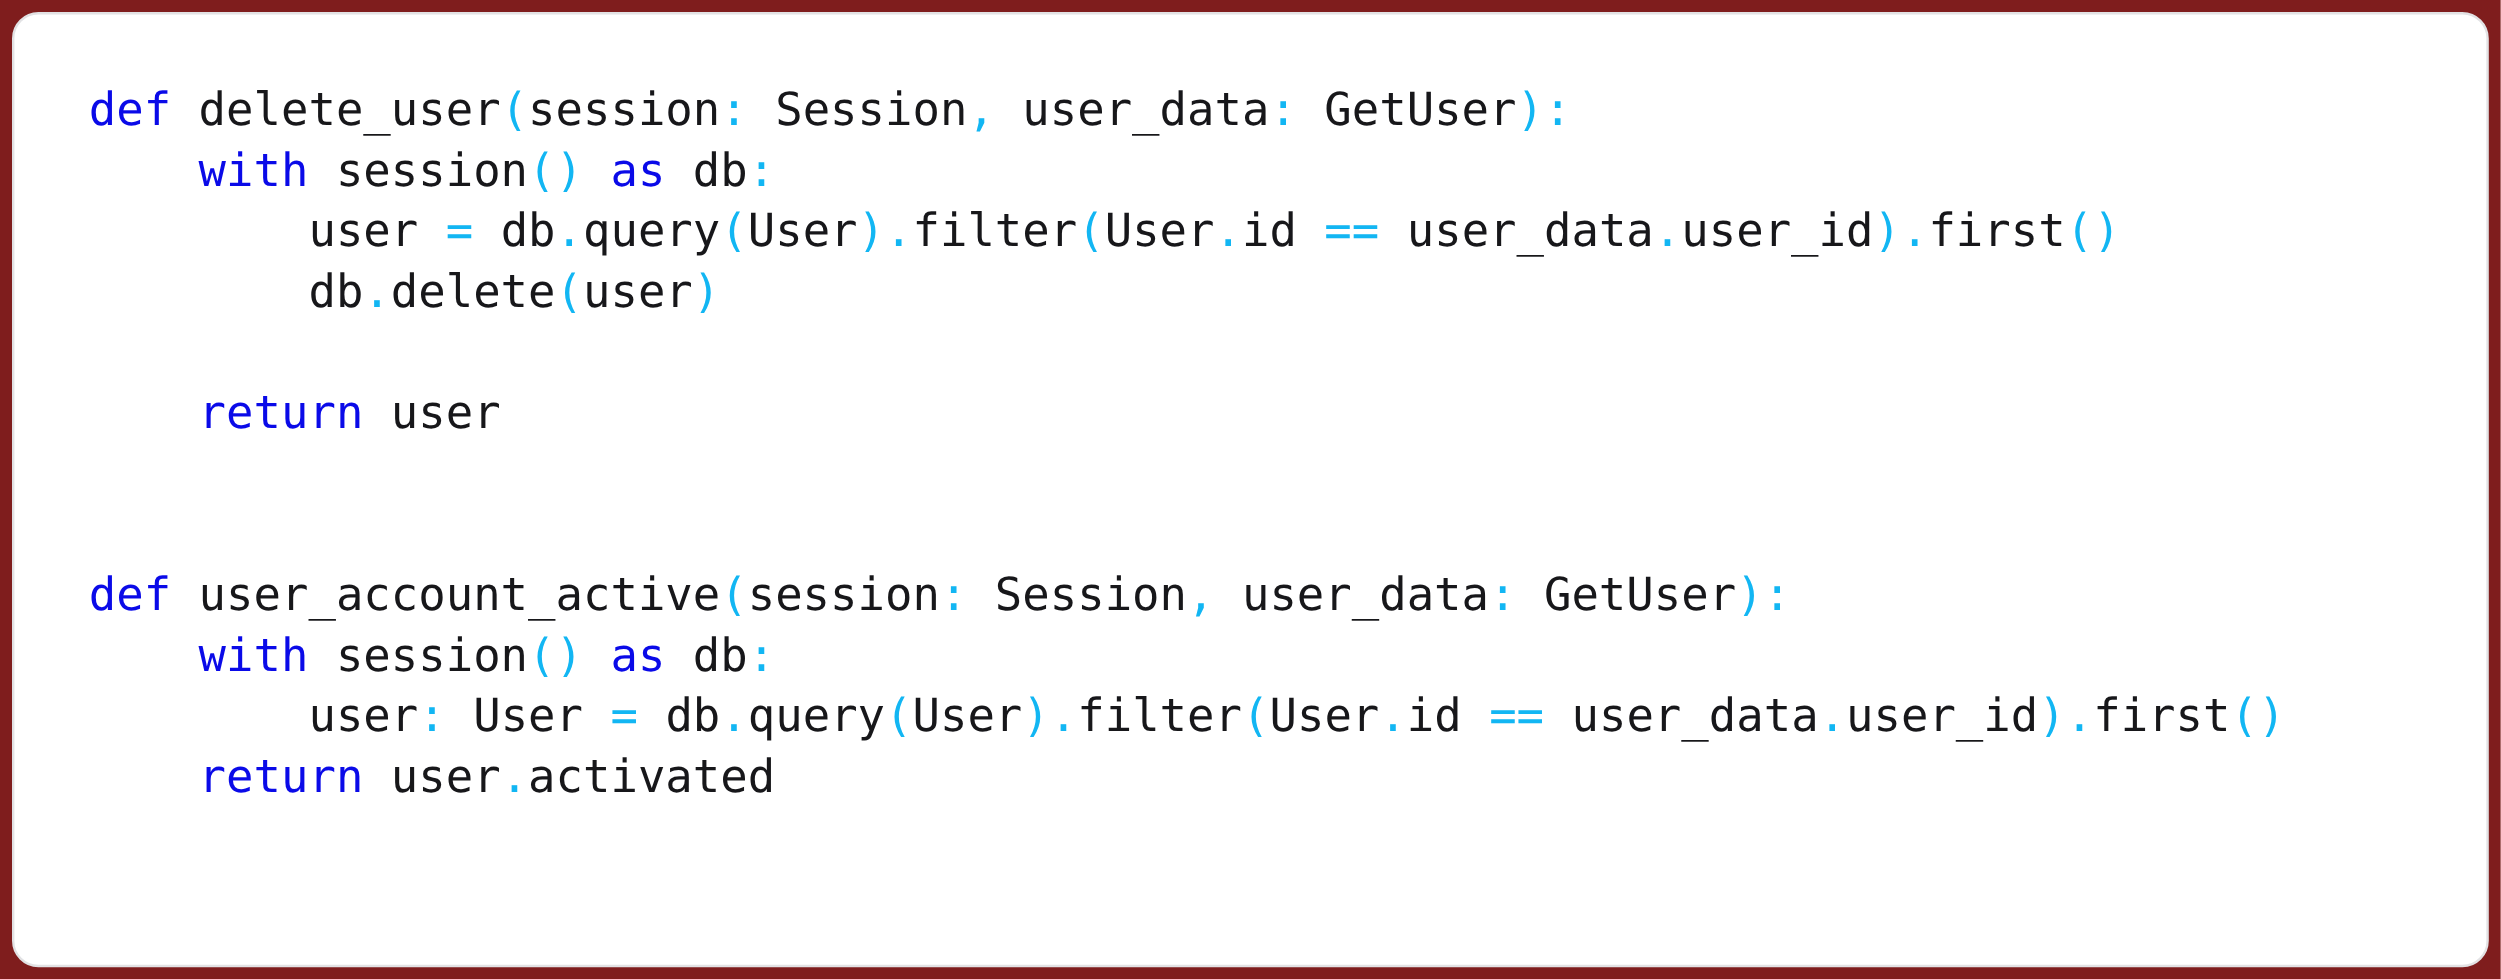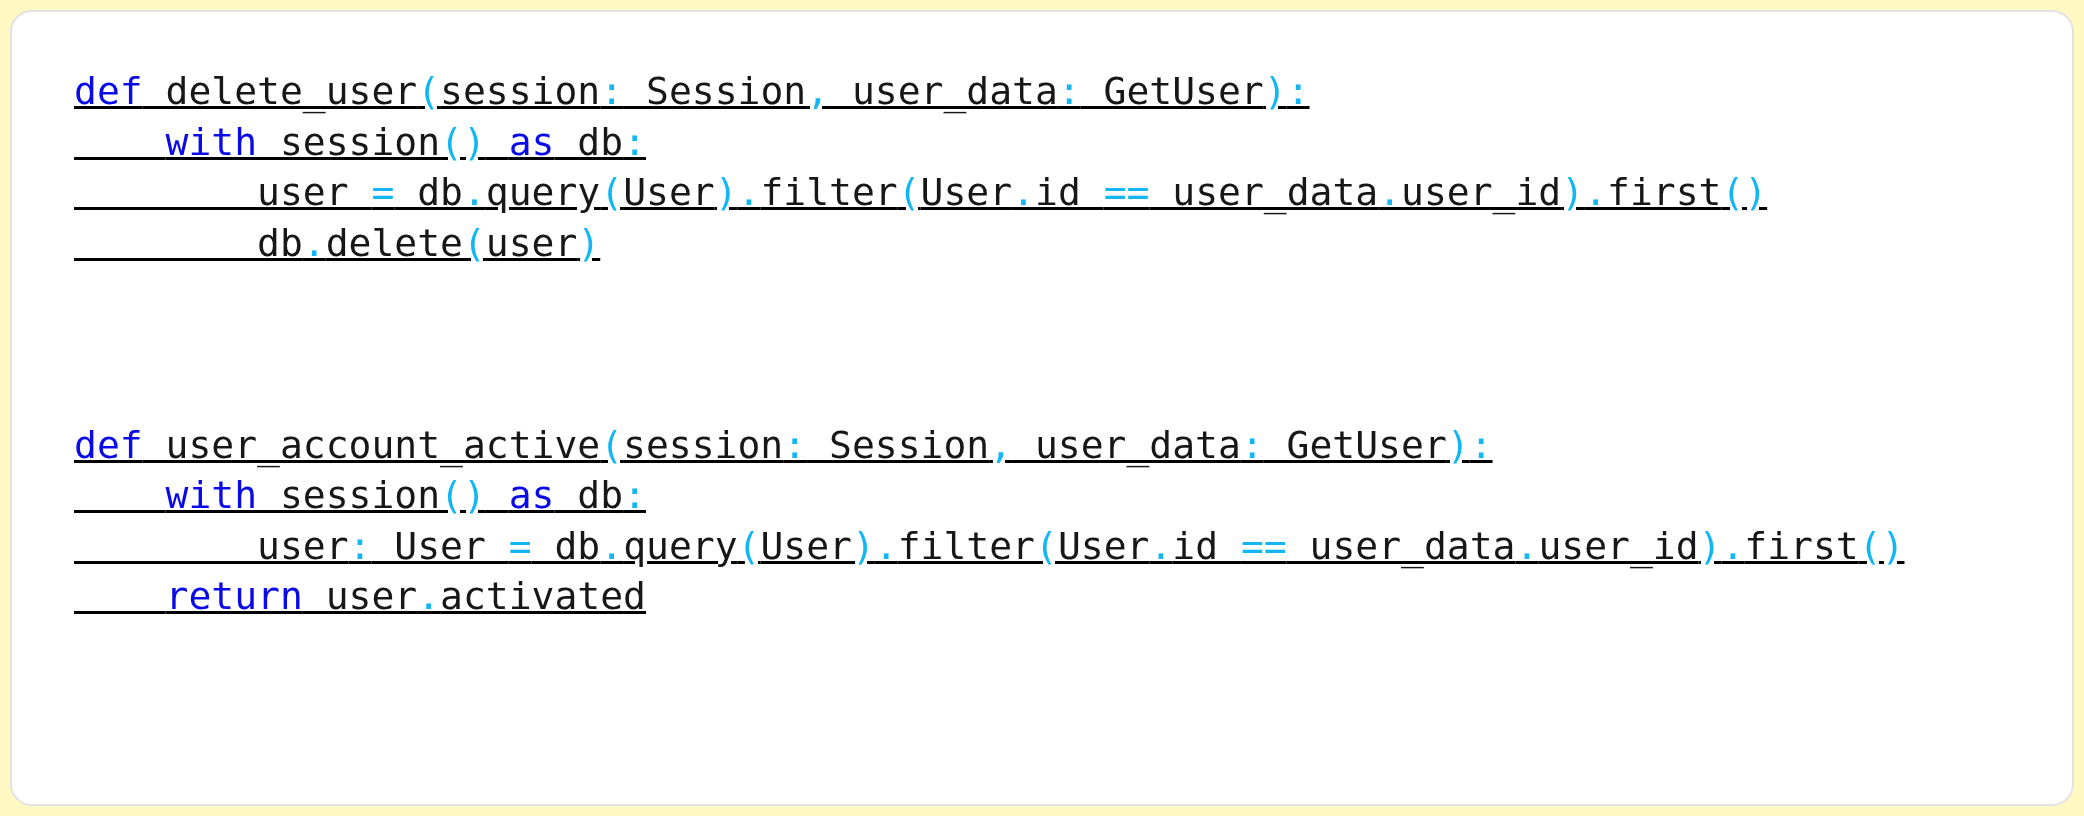--- a/index.html
+++ b/index.html
@@ -54,27 +54,28 @@
 
   
   .tok-kw   { color: #0a0ae8; }
   .tok-punc { color: #12b6f3; }
   .tok-name { color: #17171a; }
   .tok-plain{ color: #17171a; }
 </style>
 </head>
 <body>
 
-<div id="screen" style="background: #fef9c3; text-decoration: underline;">
+<div id="screen" style="background: #7f1d1d;">
   <div class="code-card" style="border-color: rgb(226, 226, 228); background: rgb(255, 255, 255);">
     <pre class="code-block" id="code-block"><span class="code-line"><span class="tok-kw" style="color: rgb(10, 10, 232);">def</span><span class="tok-name" style="color: rgb(23, 23, 26);"> delete_user</span><span class="tok-punc" style="color: rgb(18, 182, 243);">(</span><span class="tok-name" style="color: rgb(23, 23, 26);">session</span><span class="tok-punc" style="color: rgb(18, 182, 243);">:</span><span class="tok-name" style="color: rgb(23, 23, 26);"> Session</span><span class="tok-punc" style="color: rgb(18, 182, 243);">,</span><span class="tok-name" style="color: rgb(23, 23, 26);"> user_data</span><span class="tok-punc" style="color: rgb(18, 182, 243);">:</span><span class="tok-name" style="color: rgb(23, 23, 26);"> GetUser</span><span class="tok-punc" style="color: rgb(18, 182, 243);">)</span><span class="tok-punc" style="color: rgb(18, 182, 243);">:</span>
 </span><span class="code-line"><span class="tok-plain" style="color: rgb(23, 23, 26);">    </span><span class="tok-kw" style="color: rgb(10, 10, 232);">with</span><span class="tok-name" style="color: rgb(23, 23, 26);"> session</span><span class="tok-punc" style="color: rgb(18, 182, 243);">()</span><span class="tok-plain" style="color: rgb(23, 23, 26);"> </span><span class="tok-kw" style="color: rgb(10, 10, 232);">as</span><span class="tok-name" style="color: rgb(23, 23, 26);"> db</span><span class="tok-punc" style="color: rgb(18, 182, 243);">:</span>
 </span><span class="code-line"><span class="tok-name" style="color: rgb(23, 23, 26);">        user </span><span class="tok-punc" style="color: rgb(18, 182, 243);">=</span><span class="tok-name" style="color: rgb(23, 23, 26);"> db</span><span class="tok-punc" style="color: rgb(18, 182, 243);">.</span><span class="tok-name" style="color: rgb(23, 23, 26);">query</span><span class="tok-punc" style="color: rgb(18, 182, 243);">(</span><span class="tok-name" style="color: rgb(23, 23, 26);">User</span><span class="tok-punc" style="color: rgb(18, 182, 243);">)</span><span class="tok-punc" style="color: rgb(18, 182, 243);">.</span><span class="tok-name" style="color: rgb(23, 23, 26);">filter</span><span class="tok-punc" style="color: rgb(18, 182, 243);">(</span><span class="tok-name" style="color: rgb(23, 23, 26);">User</span><span class="tok-punc" style="color: rgb(18, 182, 243);">.</span><span class="tok-name" style="color: rgb(23, 23, 26);">id </span><span class="tok-punc" style="color: rgb(18, 182, 243);">==</span><span class="tok-name" style="color: rgb(23, 23, 26);"> user_data</span><span class="tok-punc" style="color: rgb(18, 182, 243);">.</span><span class="tok-name" style="color: rgb(23, 23, 26);">user_id</span><span class="tok-punc" style="color: rgb(18, 182, 243);">)</span><span class="tok-punc" style="color: rgb(18, 182, 243);">.</span><span class="tok-name" style="color: rgb(23, 23, 26);">first</span><span class="tok-punc" style="color: rgb(18, 182, 243);">()</span>
 </span><span class="code-line"><span class="tok-name" style="color: rgb(23, 23, 26);">        db</span><span class="tok-punc" style="color: rgb(18, 182, 243);">.</span><span class="tok-name" style="color: rgb(23, 23, 26);">delete</span><span class="tok-punc" style="color: rgb(18, 182, 243);">(</span><span class="tok-name" style="color: rgb(23, 23, 26);">user</span><span class="tok-punc" style="color: rgb(18, 182, 243);">)</span>
 </span><span class="code-line">
+</span><span class="code-line"><span class="tok-plain" style="color: rgb(23, 23, 26);">    </span><span class="tok-kw" style="color: rgb(10, 10, 232);">return</span><span class="tok-name" style="color: rgb(23, 23, 26);"> user</span>
 </span><span class="code-line">
 </span><span class="code-line">
 </span><span class="code-line"><span class="tok-kw" style="color: rgb(10, 10, 232);">def</span><span class="tok-name" style="color: rgb(23, 23, 26);"> user_account_active</span><span class="tok-punc" style="color: rgb(18, 182, 243);">(</span><span class="tok-name" style="color: rgb(23, 23, 26);">session</span><span class="tok-punc" style="color: rgb(18, 182, 243);">:</span><span class="tok-name" style="color: rgb(23, 23, 26);"> Session</span><span class="tok-punc" style="color: rgb(18, 182, 243);">,</span><span class="tok-name" style="color: rgb(23, 23, 26);"> user_data</span><span class="tok-punc" style="color: rgb(18, 182, 243);">:</span><span class="tok-name" style="color: rgb(23, 23, 26);"> GetUser</span><span class="tok-punc" style="color: rgb(18, 182, 243);">)</span><span class="tok-punc" style="color: rgb(18, 182, 243);">:</span>
 </span><span class="code-line"><span class="tok-plain" style="color: rgb(23, 23, 26);">    </span><span class="tok-kw" style="color: rgb(10, 10, 232);">with</span><span class="tok-name" style="color: rgb(23, 23, 26);"> session</span><span class="tok-punc" style="color: rgb(18, 182, 243);">()</span><span class="tok-plain" style="color: rgb(23, 23, 26);"> </span><span class="tok-kw" style="color: rgb(10, 10, 232);">as</span><span class="tok-name" style="color: rgb(23, 23, 26);"> db</span><span class="tok-punc" style="color: rgb(18, 182, 243);">:</span>
 </span><span class="code-line"><span class="tok-name" style="color: rgb(23, 23, 26);">        user</span><span class="tok-punc" style="color: rgb(18, 182, 243);">:</span><span class="tok-name" style="color: rgb(23, 23, 26);"> User </span><span class="tok-punc" style="color: rgb(18, 182, 243);">=</span><span class="tok-name" style="color: rgb(23, 23, 26);"> db</span><span class="tok-punc" style="color: rgb(18, 182, 243);">.</span><span class="tok-name" style="color: rgb(23, 23, 26);">query</span><span class="tok-punc" style="color: rgb(18, 182, 243);">(</span><span class="tok-name" style="color: rgb(23, 23, 26);">User</span><span class="tok-punc" style="color: rgb(18, 182, 243);">)</span><span class="tok-punc" style="color: rgb(18, 182, 243);">.</span><span class="tok-name" style="color: rgb(23, 23, 26);">filter</span><span class="tok-punc" style="color: rgb(18, 182, 243);">(</span><span class="tok-name" style="color: rgb(23, 23, 26);">User</span><span class="tok-punc" style="color: rgb(18, 182, 243);">.</span><span class="tok-name" style="color: rgb(23, 23, 26);">id </span><span class="tok-punc" style="color: rgb(18, 182, 243);">==</span><span class="tok-name" style="color: rgb(23, 23, 26);"> user_data</span><span class="tok-punc" style="color: rgb(18, 182, 243);">.</span><span class="tok-name" style="color: rgb(23, 23, 26);">user_id</span><span class="tok-punc" style="color: rgb(18, 182, 243);">)</span><span class="tok-punc" style="color: rgb(18, 182, 243);">.</span><span class="tok-name" style="color: rgb(23, 23, 26);">first</span><span class="tok-punc" style="color: rgb(18, 182, 243);">()</span>
 </span><span class="code-line"><span class="tok-plain" style="color: rgb(23, 23, 26);">    </span><span class="tok-kw" style="color: rgb(10, 10, 232);">return</span><span class="tok-name" style="color: rgb(23, 23, 26);"> user</span><span class="tok-punc" style="color: rgb(18, 182, 243);">.</span><span class="tok-name" style="color: rgb(23, 23, 26); margin-top: 40px;">activated</span>
 </span></pre>
   </div>
 </div>
 

